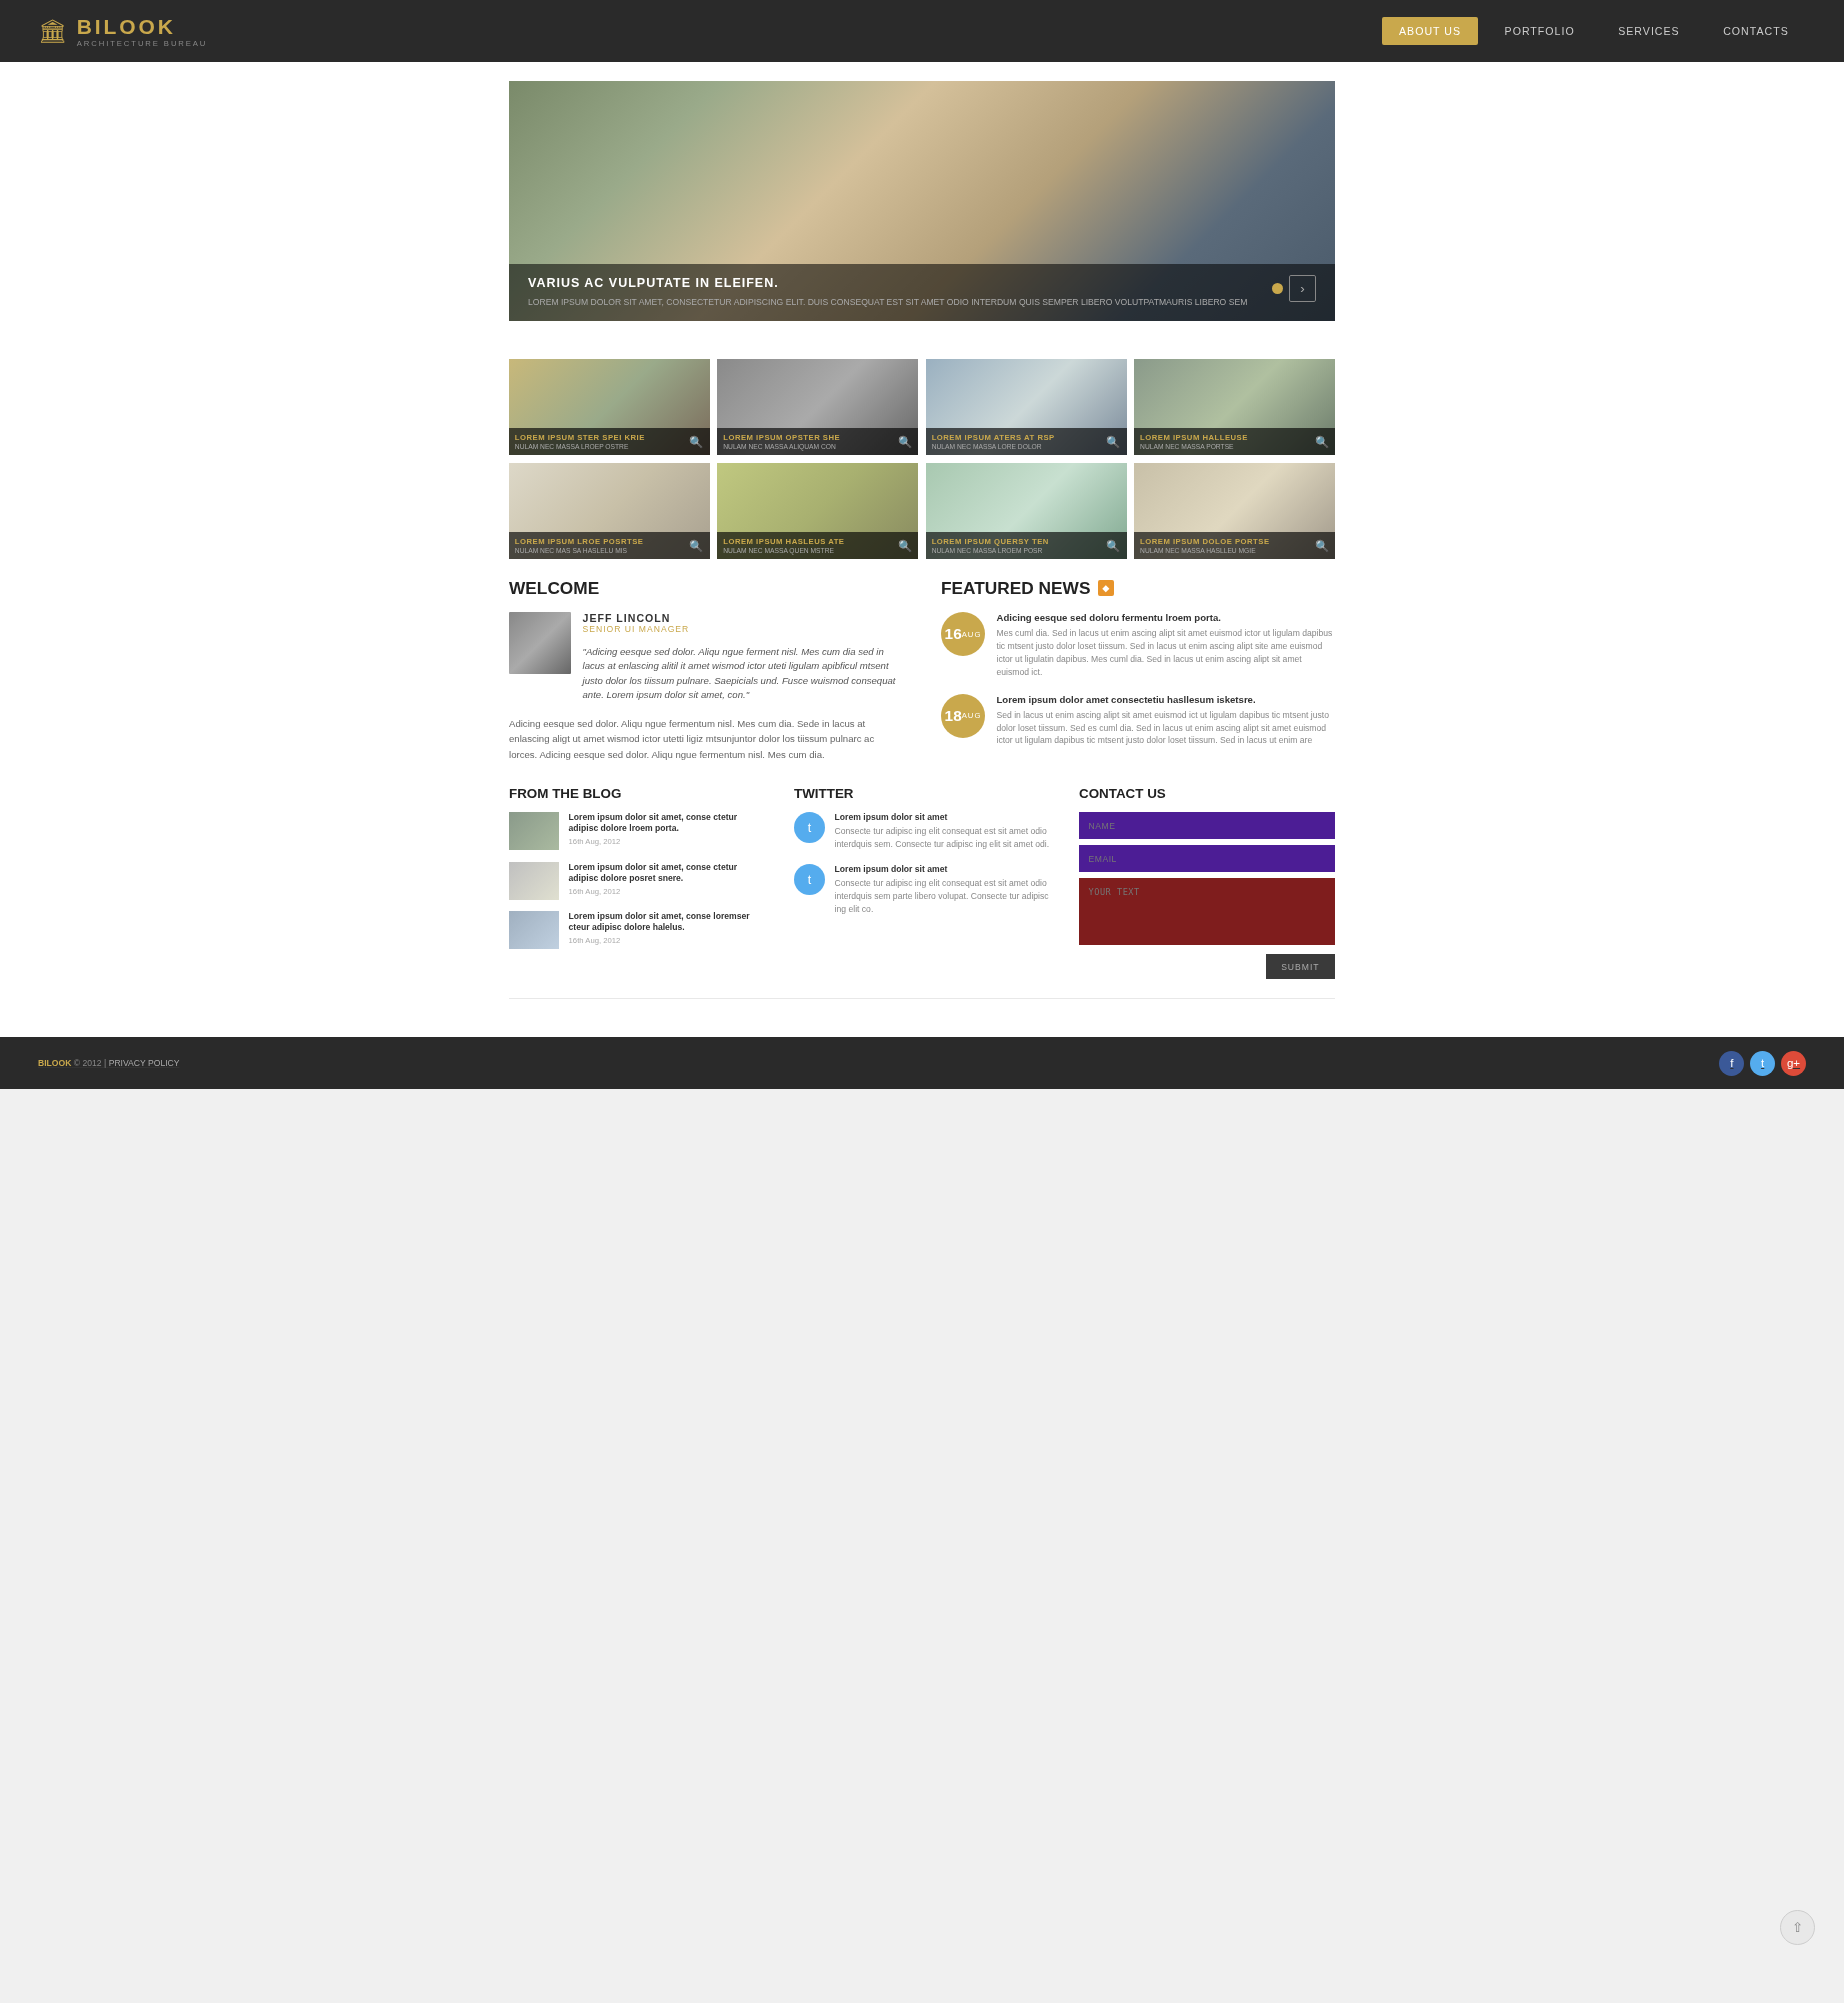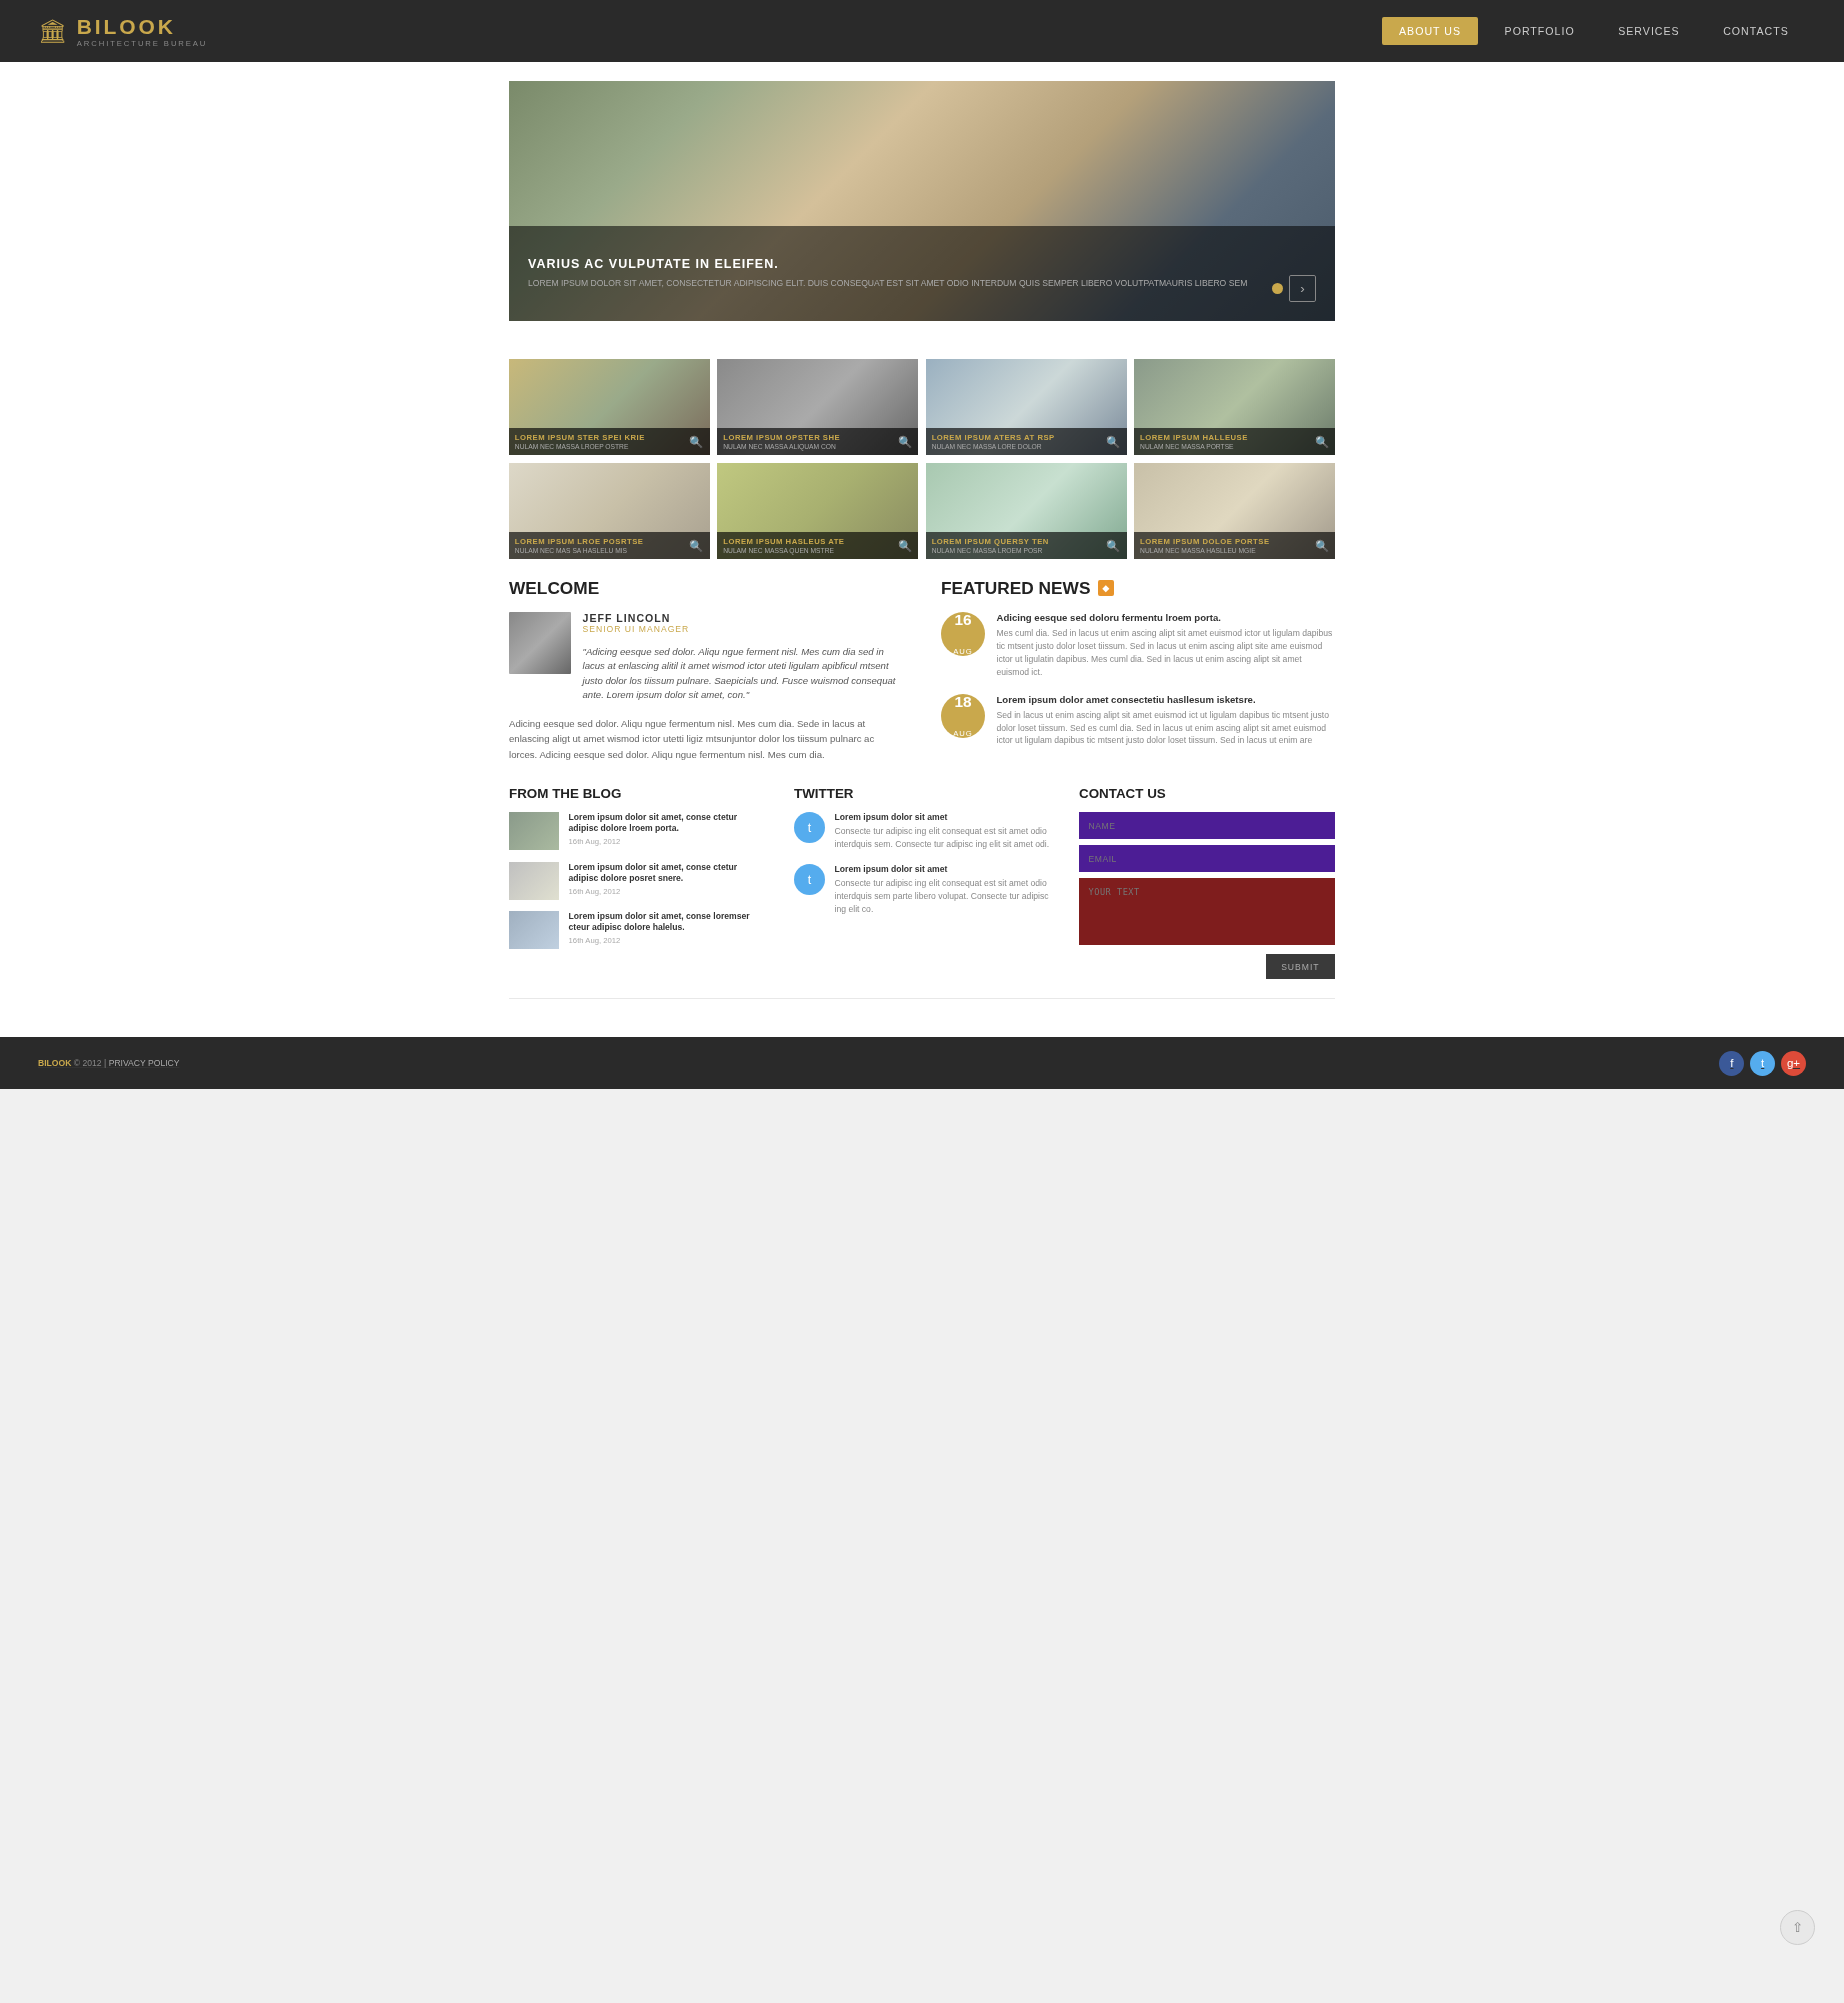--- a/index.html
+++ b/index.html
@@ -84,21 +84,21 @@
       inset: 0;
       background: 
         linear-gradient(135deg, #7a8a6a 0%, #9aaa8a 20%, #d4c09a 40%, #b4a07a 60%, #5a6a7a 80%, #4a5a6a 100%);
     }
     .hero-overlay {
       position: absolute;
       bottom: 0;
       left: 0;
       right: 0;
       background: rgba(0,0,0,0.55);
-      padding: 31px 19px;
+      padding: 12px 19px;
     }
     .hero-title {
       color: #fff;
       font-size: 12.5px;
       font-weight: bold;
       letter-spacing: 1px;
       margin-bottom: 5.8px;
       text-transform: uppercase;
     }
     .hero-text {
@@ -283,23 +283,23 @@
       margin-bottom: 15.4px;
       align-items: flex-start;
     }
     .news-date-badge {
       background: #c9a84c;
       color: #fff;
       width: 44px;
       height: 44px;
       border-radius: 50%;
       display: flex;
-      flex-direction: column;
-      align-items: center;
-      justify-content: space-between;
+      flex-direction: row;
+      align-items: center;
+      justify-content: center;
       flex-shrink: 0;
     }
     .news-date-day {
       font-size: 15.4px;
       font-weight: bold;
       line-height: 1;
     }
     .news-date-month {
       font-size: 7.7px;
       text-transform: uppercase;

